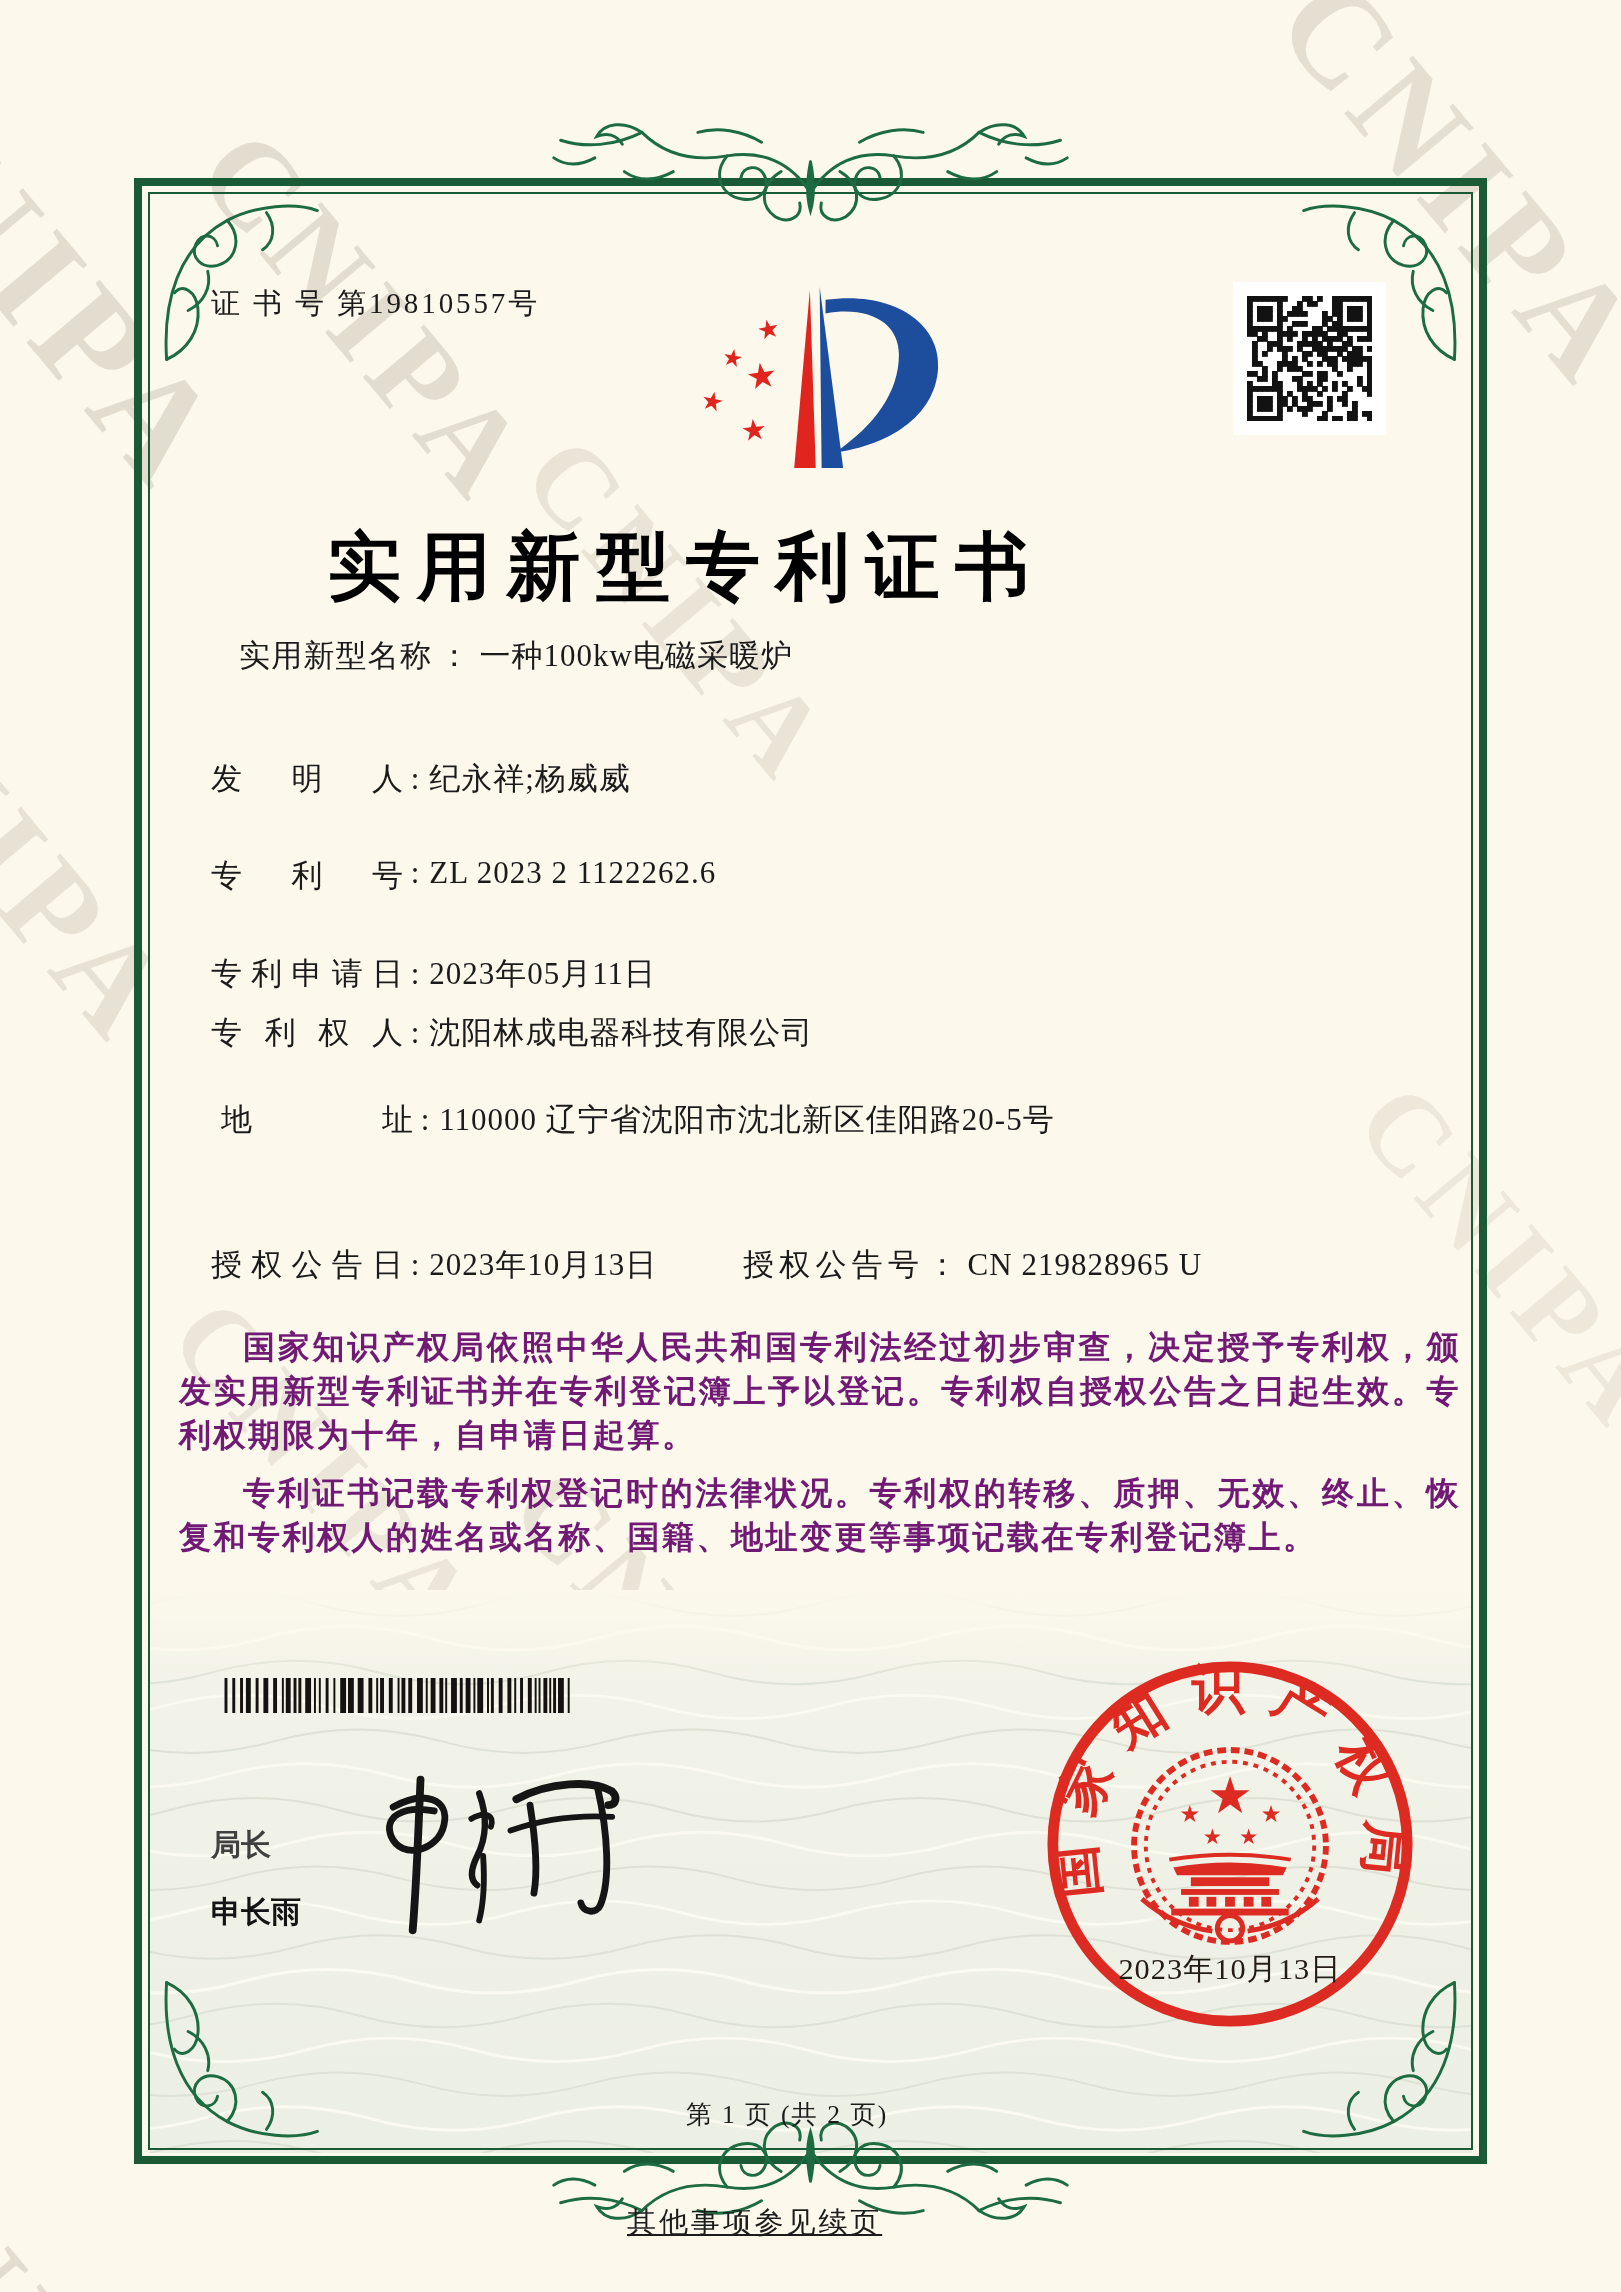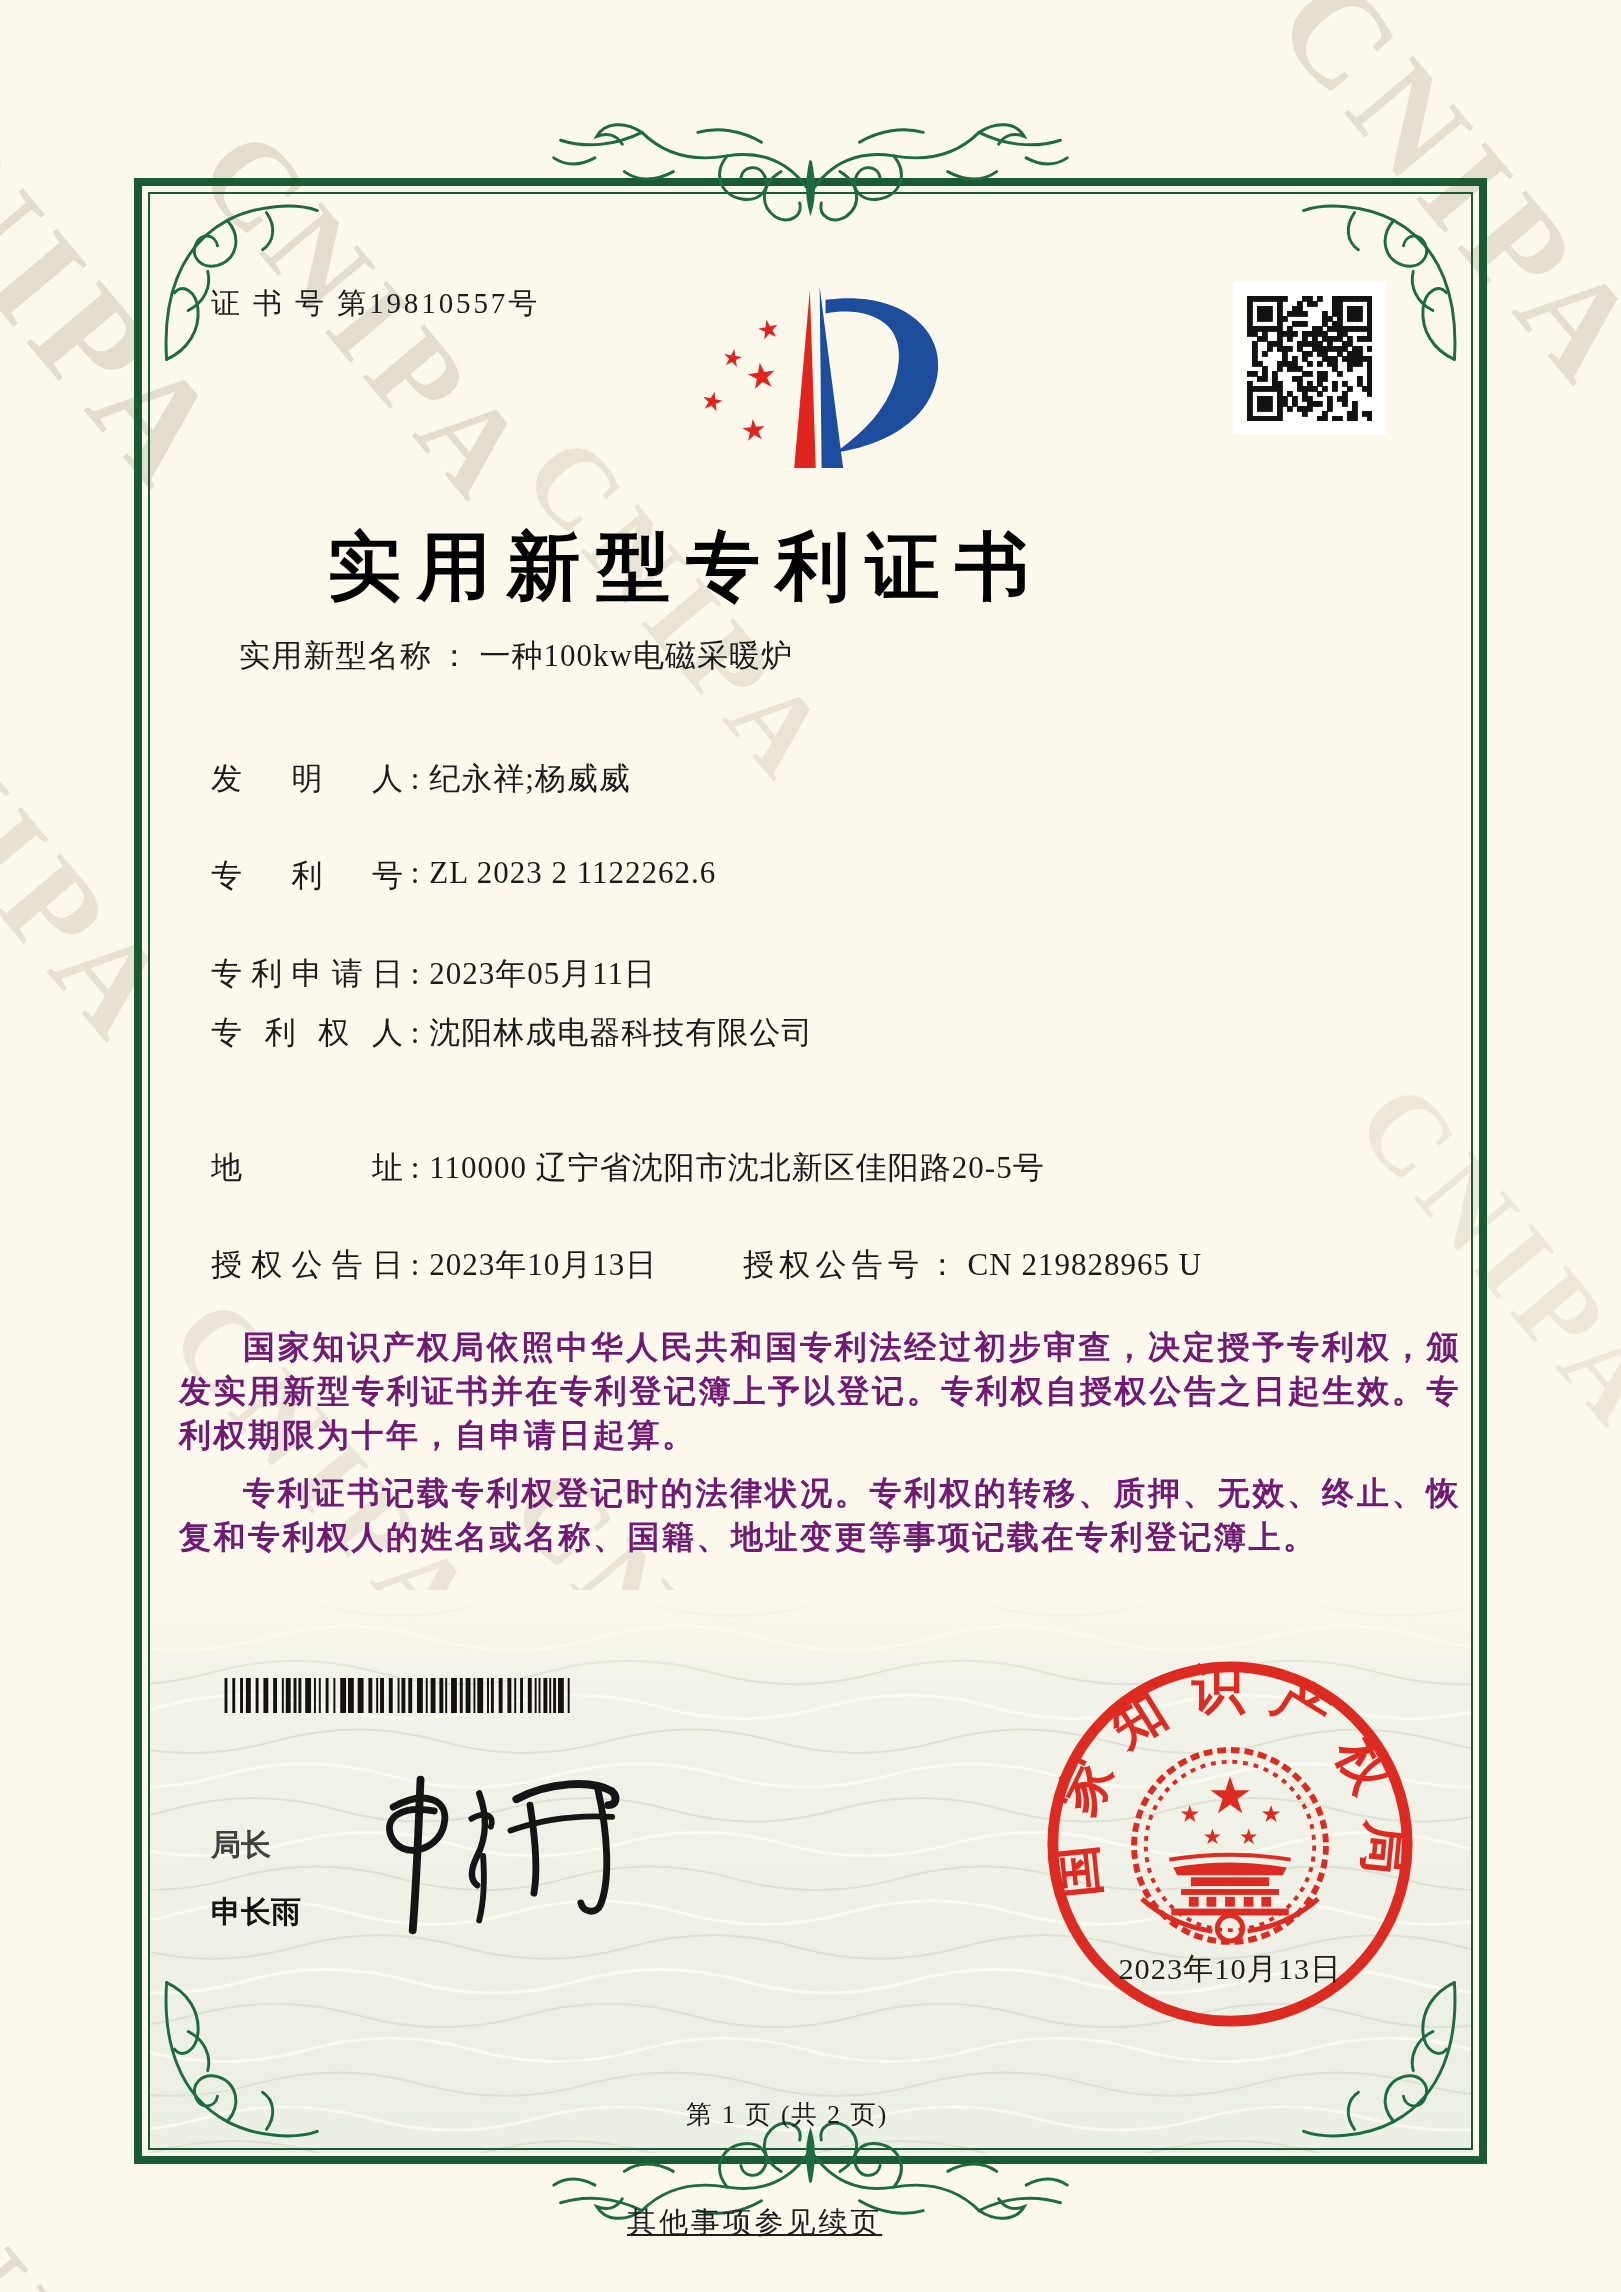--- a/index.html
+++ b/index.html
@@ -488,21 +488,21 @@
     </div>
     <div class="frow" style="top:855px;">
       <span class="flabel">专利号</span><span class="fcolon">:</span><span class="fvalue">ZL 2023 2 1122262.6</span>
     </div>
     <div class="frow" style="top:953px;">
       <span class="flabel">专利申请日</span><span class="fcolon">:</span><span class="fvalue">2023年05月11日</span>
     </div>
     <div class="frow" style="top:1012px;">
       <span class="flabel">专利权人</span><span class="fcolon">:</span><span class="fvalue">沈阳林成电器科技有限公司</span>
     </div>
-    <div class="frow" style="top:1147px;">
+    <div class="frow" style="top:1099px;margin-left:10px;">
       <span class="flabel">地址</span><span class="fcolon">:</span><span class="fvalue">110000 辽宁省沈阳市沈北新区佳阳路20-5号</span>
     </div>
     <div class="frow" style="top:1244px;">
       <span class="flabel">授权公告日</span><span class="fcolon">:</span><span class="fvalue">2023年10月13日</span>
       <span class="fcol2">
         <span class="flabel">授权公告号</span><span class="fcolon">：</span><span class="fvalue">CN 219828965 U</span>
       </span>
     </div>
   </div>
 

